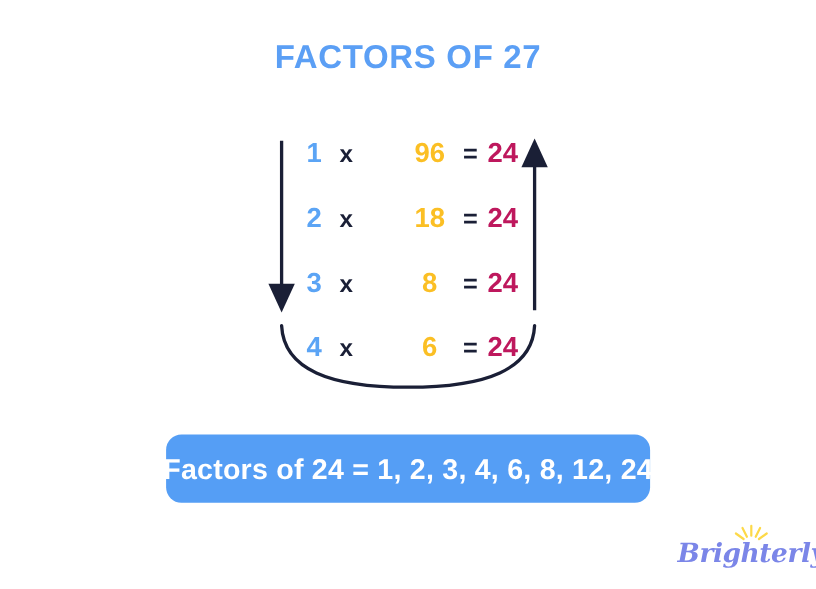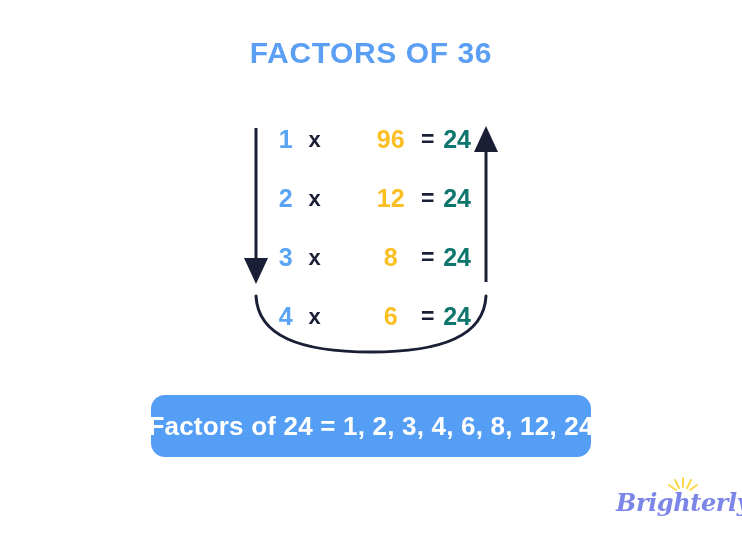--- a/index.html
+++ b/index.html
@@ -77,21 +77,21 @@
     margin-left: 40px;
   }
   .eq-equals {
     color: #1A1F36;
     width: 32px;
     text-align: center;
     display: inline-block;
     font-size: 23px;
   }
   .eq-product {
-    color: #0f766e;
+    color: #be185d;
     display: inline-block;
     text-align: left;
   }
 
   
   #arrows-layer {
     position: absolute;
     left: 0;
     top: 0;
     width: 742px;
@@ -149,21 +149,21 @@
     top: 0px;
     width: 34px;
     height: 18px;
   }
 </style>
 </head>
 <body>
 
 <div id="infographic">
 
-  <div id="page-title">FACTORS OF 36</div>
+  <div id="page-title">FACTORS OF 27</div>
 
   <svg id="arrows-layer" viewBox="0 0 742 535" width="742" height="535" xmlns="http://www.w3.org/2000/svg">
 
     <g>
       <line x1="256" y1="128" x2="256" y2="264" stroke="#1A1F36" stroke-width="3" stroke-linecap="butt"></line>
       <polygon points="256,284 244,258 268,258" fill="#1A1F36"></polygon>
     </g>
 
     <g>
       <line x1="486" y1="282" x2="486" y2="146" stroke="#1A1F36" stroke-width="3" stroke-linecap="butt"></line>
@@ -179,21 +179,21 @@
       <span class="eq-factor-a">1</span>
       <span class="eq-times">x</span>
       <span class="eq-factor-b">96</span>
       <span class="eq-equals">=</span>
       <span class="eq-product">24</span>
     </div>
 
     <div class="equation-row">
       <span class="eq-factor-a">2</span>
       <span class="eq-times">x</span>
-      <span class="eq-factor-b">12</span>
+      <span class="eq-factor-b">18</span>
       <span class="eq-equals">=</span>
       <span class="eq-product">24</span>
     </div>
 
     <div class="equation-row">
       <span class="eq-factor-a">3</span>
       <span class="eq-times">x</span>
       <span class="eq-factor-b">8</span>
       <span class="eq-equals">=</span>
       <span class="eq-product">24</span>

